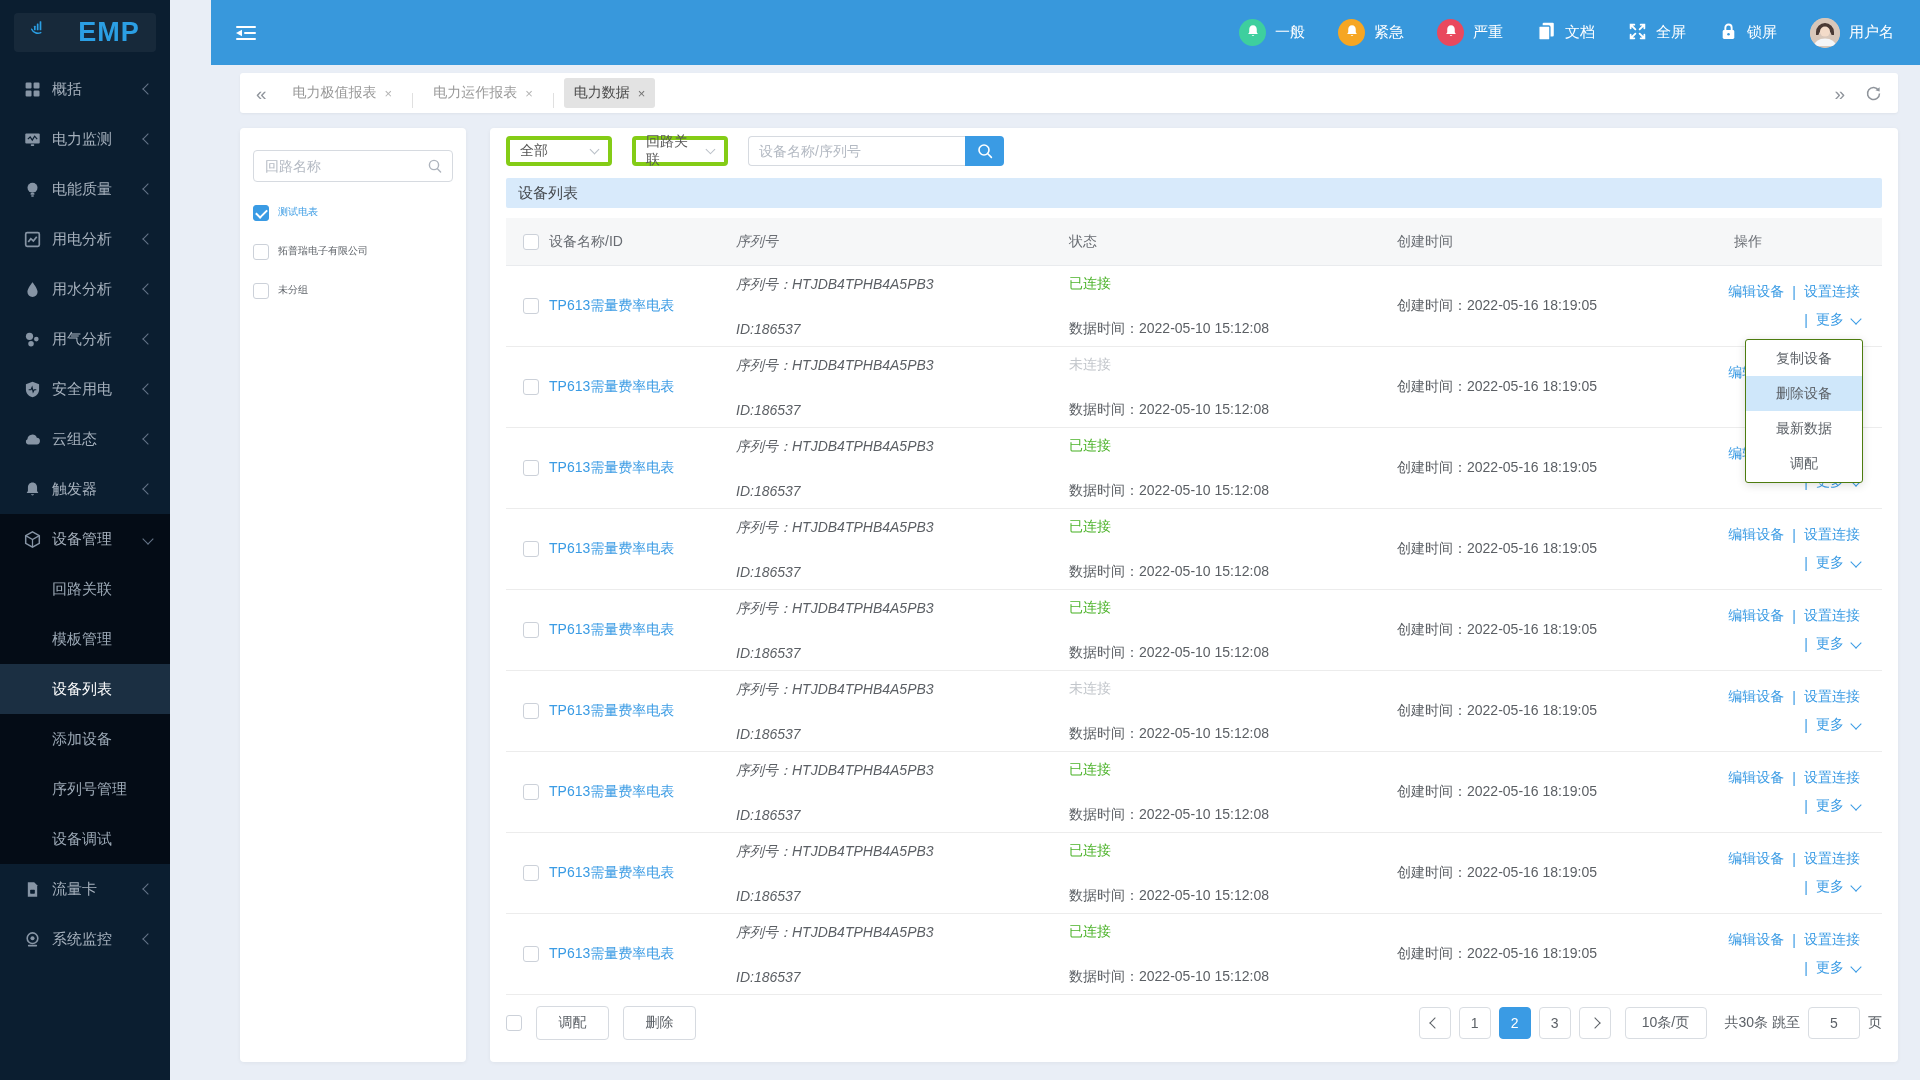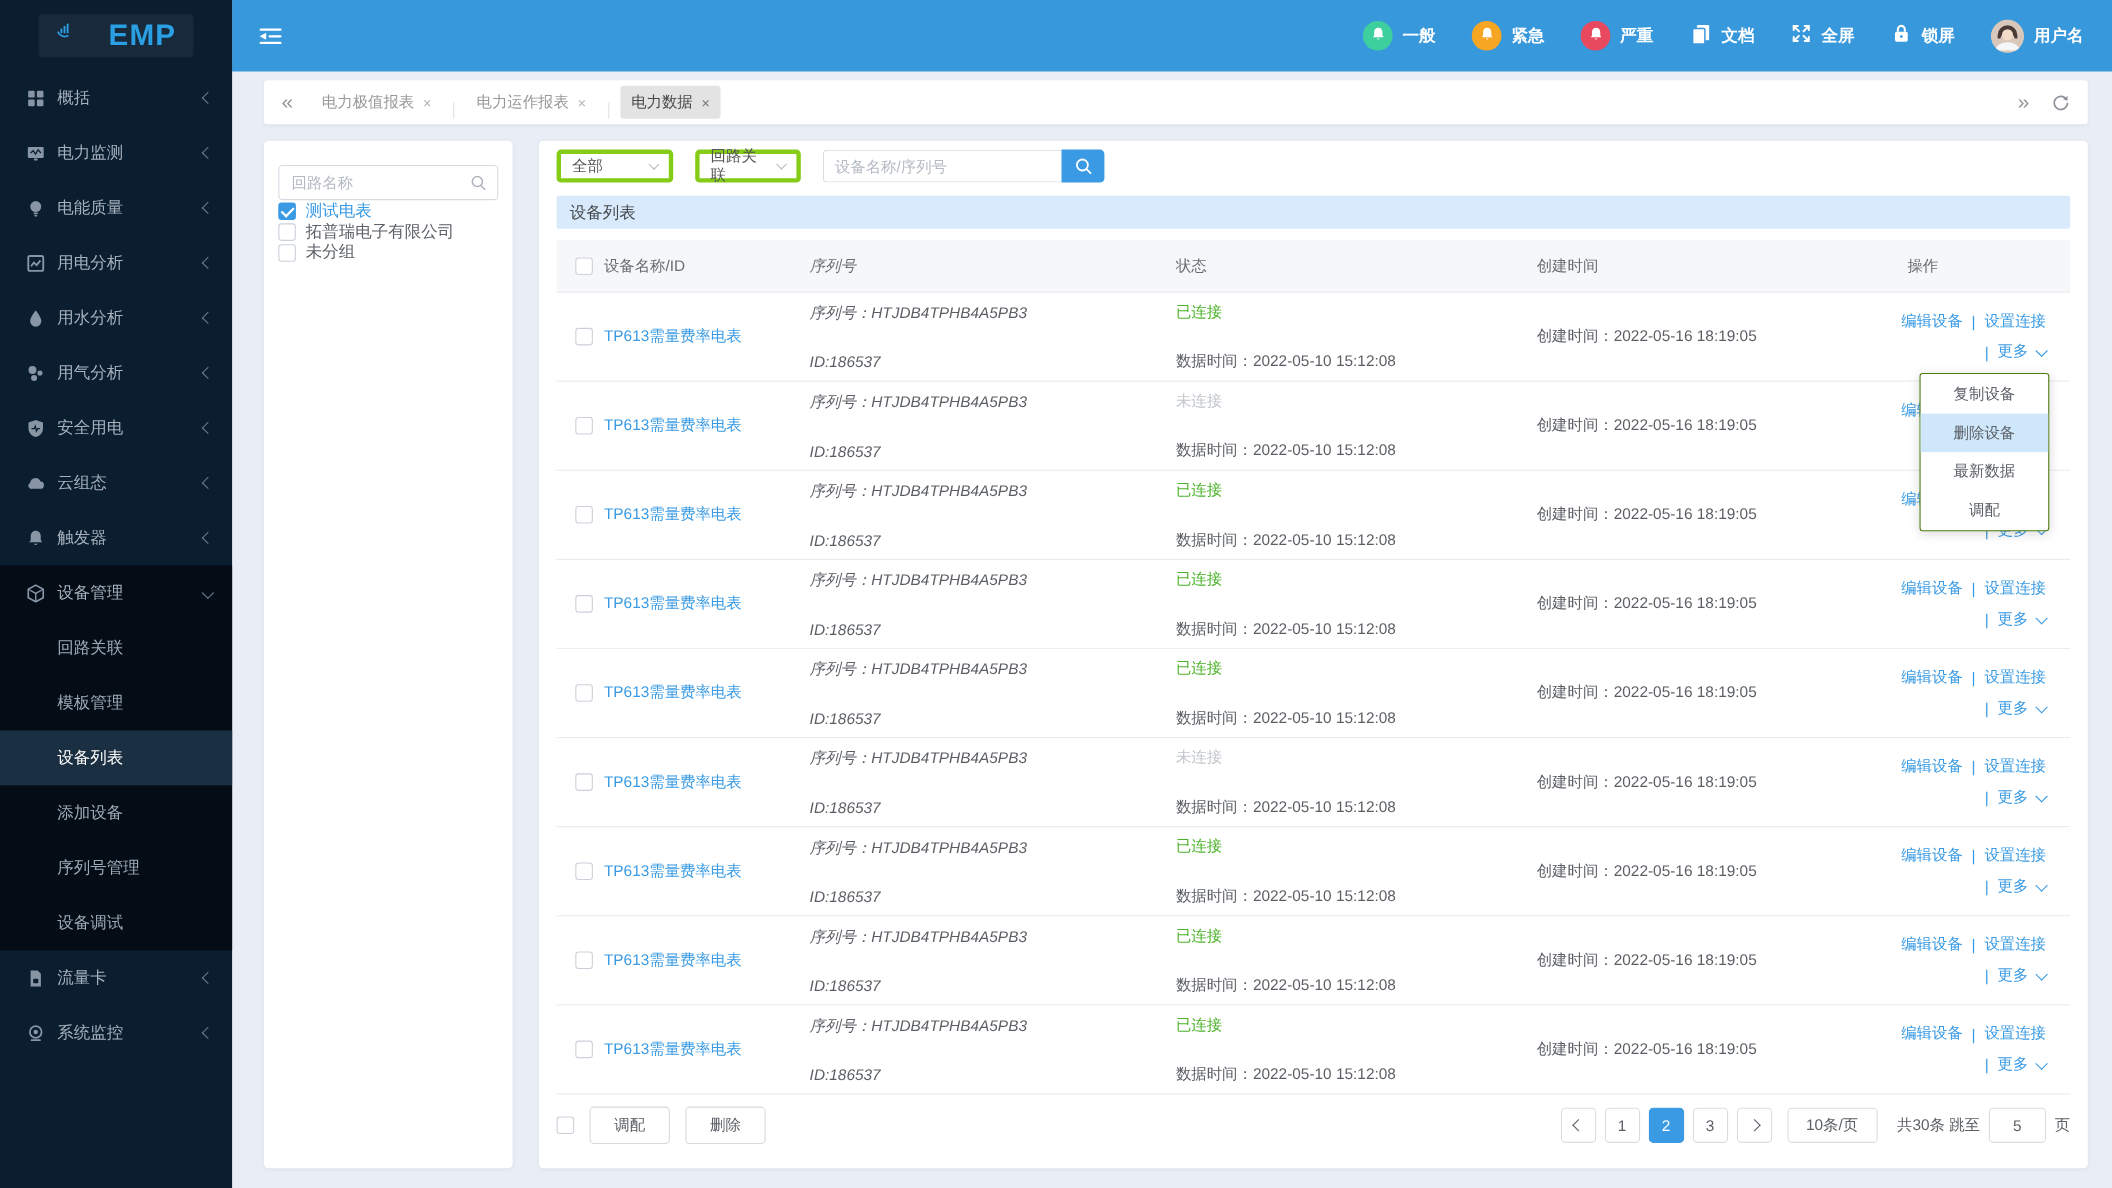--- a/index.html
+++ b/index.html
@@ -1,58 +1,58 @@
 <!DOCTYPE html>
 <html><head>
 <meta charset="utf-8">
 <style>
   html,body{margin:0;padding:0;background:#e9eef6;}
   #app{position:relative;width:1920px;height:1080px;background:#e9eef6;overflow:hidden;
        font-family:"Liberation Sans","DejaVu Sans",sans-serif;-webkit-font-smoothing:antialiased;}
   
-  .sidebar{position:absolute;left:0;top:0;width:211px;height:1080px;background:#0b1e30;z-index:6;}
+  .sidebar{position:absolute;left:0;top:0;width:170px;height:1080px;background:#0b1e30;z-index:6;}
   .logo{height:64px;display:flex;align-items:center;justify-content:center;}
   .logo-inner{display:flex;align-items:center;gap:7px;background:rgba(255,255,255,.05);padding:4px 16px;border-radius:4px;}
   .logo-text{color:#2b9fe4;font-size:27px;font-weight:bold;letter-spacing:1px;}
   .menu-item{height:50px;display:flex;align-items:center;padding:0 18px 0 24px;color:#a6b1bd;font-size:15px;cursor:pointer;}
   .mi-icon{width:17px;height:17px;margin-right:11px;display:inline-flex;flex:none;}
   .mi-icon svg{width:17px;height:17px;}
   .mi-label{flex:1;}
   .chev{display:inline-block;width:7px;height:7px;border:0 solid currentColor;}
   .chev-left{border-left-width:1.5px;border-bottom-width:1.5px;transform:rotate(45deg);}
   .chev-down{border-left-width:1.5px;border-bottom-width:1.5px;transform:rotate(-45deg);}
   .mi-arrow{color:#67768a;}
   .submenu-block{background:#040c16;}
   .sub-item{height:50px;display:flex;align-items:center;padding-left:52px;color:#9daab7;font-size:15px;cursor:pointer;}
   .sub-item.active{background:#1b2f42;color:#ffffff;}
   
   .topbar{position:absolute;left:211px;top:0;width:1709px;height:65px;background:#3898dc;display:flex;align-items:center;color:#fff;z-index:5;}
   .hamburger{margin-left:24px;cursor:pointer;display:flex;}
   .tb-right{margin-left:auto;display:flex;align-items:center;gap:33px;padding-right:26px;}
-  .tb-item{display:flex;align-items:center;gap:9px;font-size:15px;cursor:pointer;white-space:nowrap;font-weight:bold;}
+  .tb-item{display:flex;align-items:center;gap:9px;font-size:15px;cursor:pointer;white-space:nowrap;}
   .badge{width:27px;height:27px;border-radius:50%;display:flex;align-items:center;justify-content:center;flex:none;}
   .avatar{width:30px;height:30px;border-radius:50%;overflow:hidden;flex:none;background:#d8c7ba;}
   
   .tabstrip{position:absolute;left:240px;top:73px;width:1658px;height:40px;background:#fff;border-radius:3px;
             display:flex;align-items:center;padding:0 16px;box-sizing:border-box;box-shadow:0 1px 3px rgba(0,0,0,.05);z-index:4;}
   .tab-nav{color:#8f949b;font-size:19px;line-height:1;cursor:pointer;user-select:none;}
   .tabs{display:flex;align-items:flex-end;margin-left:16px;}
   .tab{display:flex;align-items:center;gap:8px;padding:6px 10px;font-size:14px;color:#999;cursor:pointer;border-radius:3px;white-space:nowrap;}
   .tab .x{color:#b3b3b3;font-size:13px;line-height:1;}
   .tab.active{background:#e3e3e3;color:#4a4a4a;}
   .tab.active .x{color:#737373;}
   .tab-sep{width:1px;height:15px;background:#e0e0e0;margin:0 10px;}
   .tab-right{margin-left:auto;display:flex;align-items:center;gap:20px;color:#8f949b;}
   
   .left-card{position:absolute;left:240px;top:128px;width:226px;height:934px;background:#fff;border-radius:4px;
              box-shadow:0 1px 4px rgba(0,0,0,.05);box-sizing:border-box;padding:22px 13px;z-index:3;}
   .search-box{height:32px;border:1px solid #d6dae0;border-radius:4px;display:flex;align-items:center;padding:0 9px;box-sizing:border-box;background:#fff;}
   .search-box input{border:0;outline:0;flex:1;min-width:0;font-size:14px;color:#333;background:transparent;}
   ::placeholder{color:#b4bac3;opacity:1;}
-  .group-item{display:flex;align-items:center;gap:9px;font-size:15px;color:#5c6167;cursor:pointer;}
+  .group-item{display:flex;align-items:flex-start;gap:9px;margin-top:23px;font-size:10px;color:#5c6167;cursor:pointer;}
   .group-item.checked .g-label{color:#3a9be4;}
   .cb{width:16px;height:16px;border:1px solid #ccd1d9;border-radius:3px;background:#fff;box-sizing:border-box;position:relative;flex:none;cursor:pointer;}
   .cb.checked{background:#3a9be4;border-color:#3a9be4;}
   .cb.checked::after{content:"";position:absolute;left:4px;top:1px;width:5px;height:9px;border:solid #fff;border-width:0 2px 2px 0;transform:rotate(45deg);}
   
   .main-card{position:absolute;left:490px;top:128px;width:1408px;height:934px;background:#fff;border-radius:4px;
              box-shadow:0 1px 4px rgba(0,0,0,.05);box-sizing:border-box;padding:8px 16px 0;z-index:3;}
   .filters{display:flex;align-items:center;height:30px;}
   .sel{height:30px;border:4px solid #84cc16;border-radius:4px;display:flex;align-items:center;justify-content:space-between;
        padding:0 10px;font-size:14px;color:#555;cursor:pointer;box-sizing:border-box;background:#fff;}

